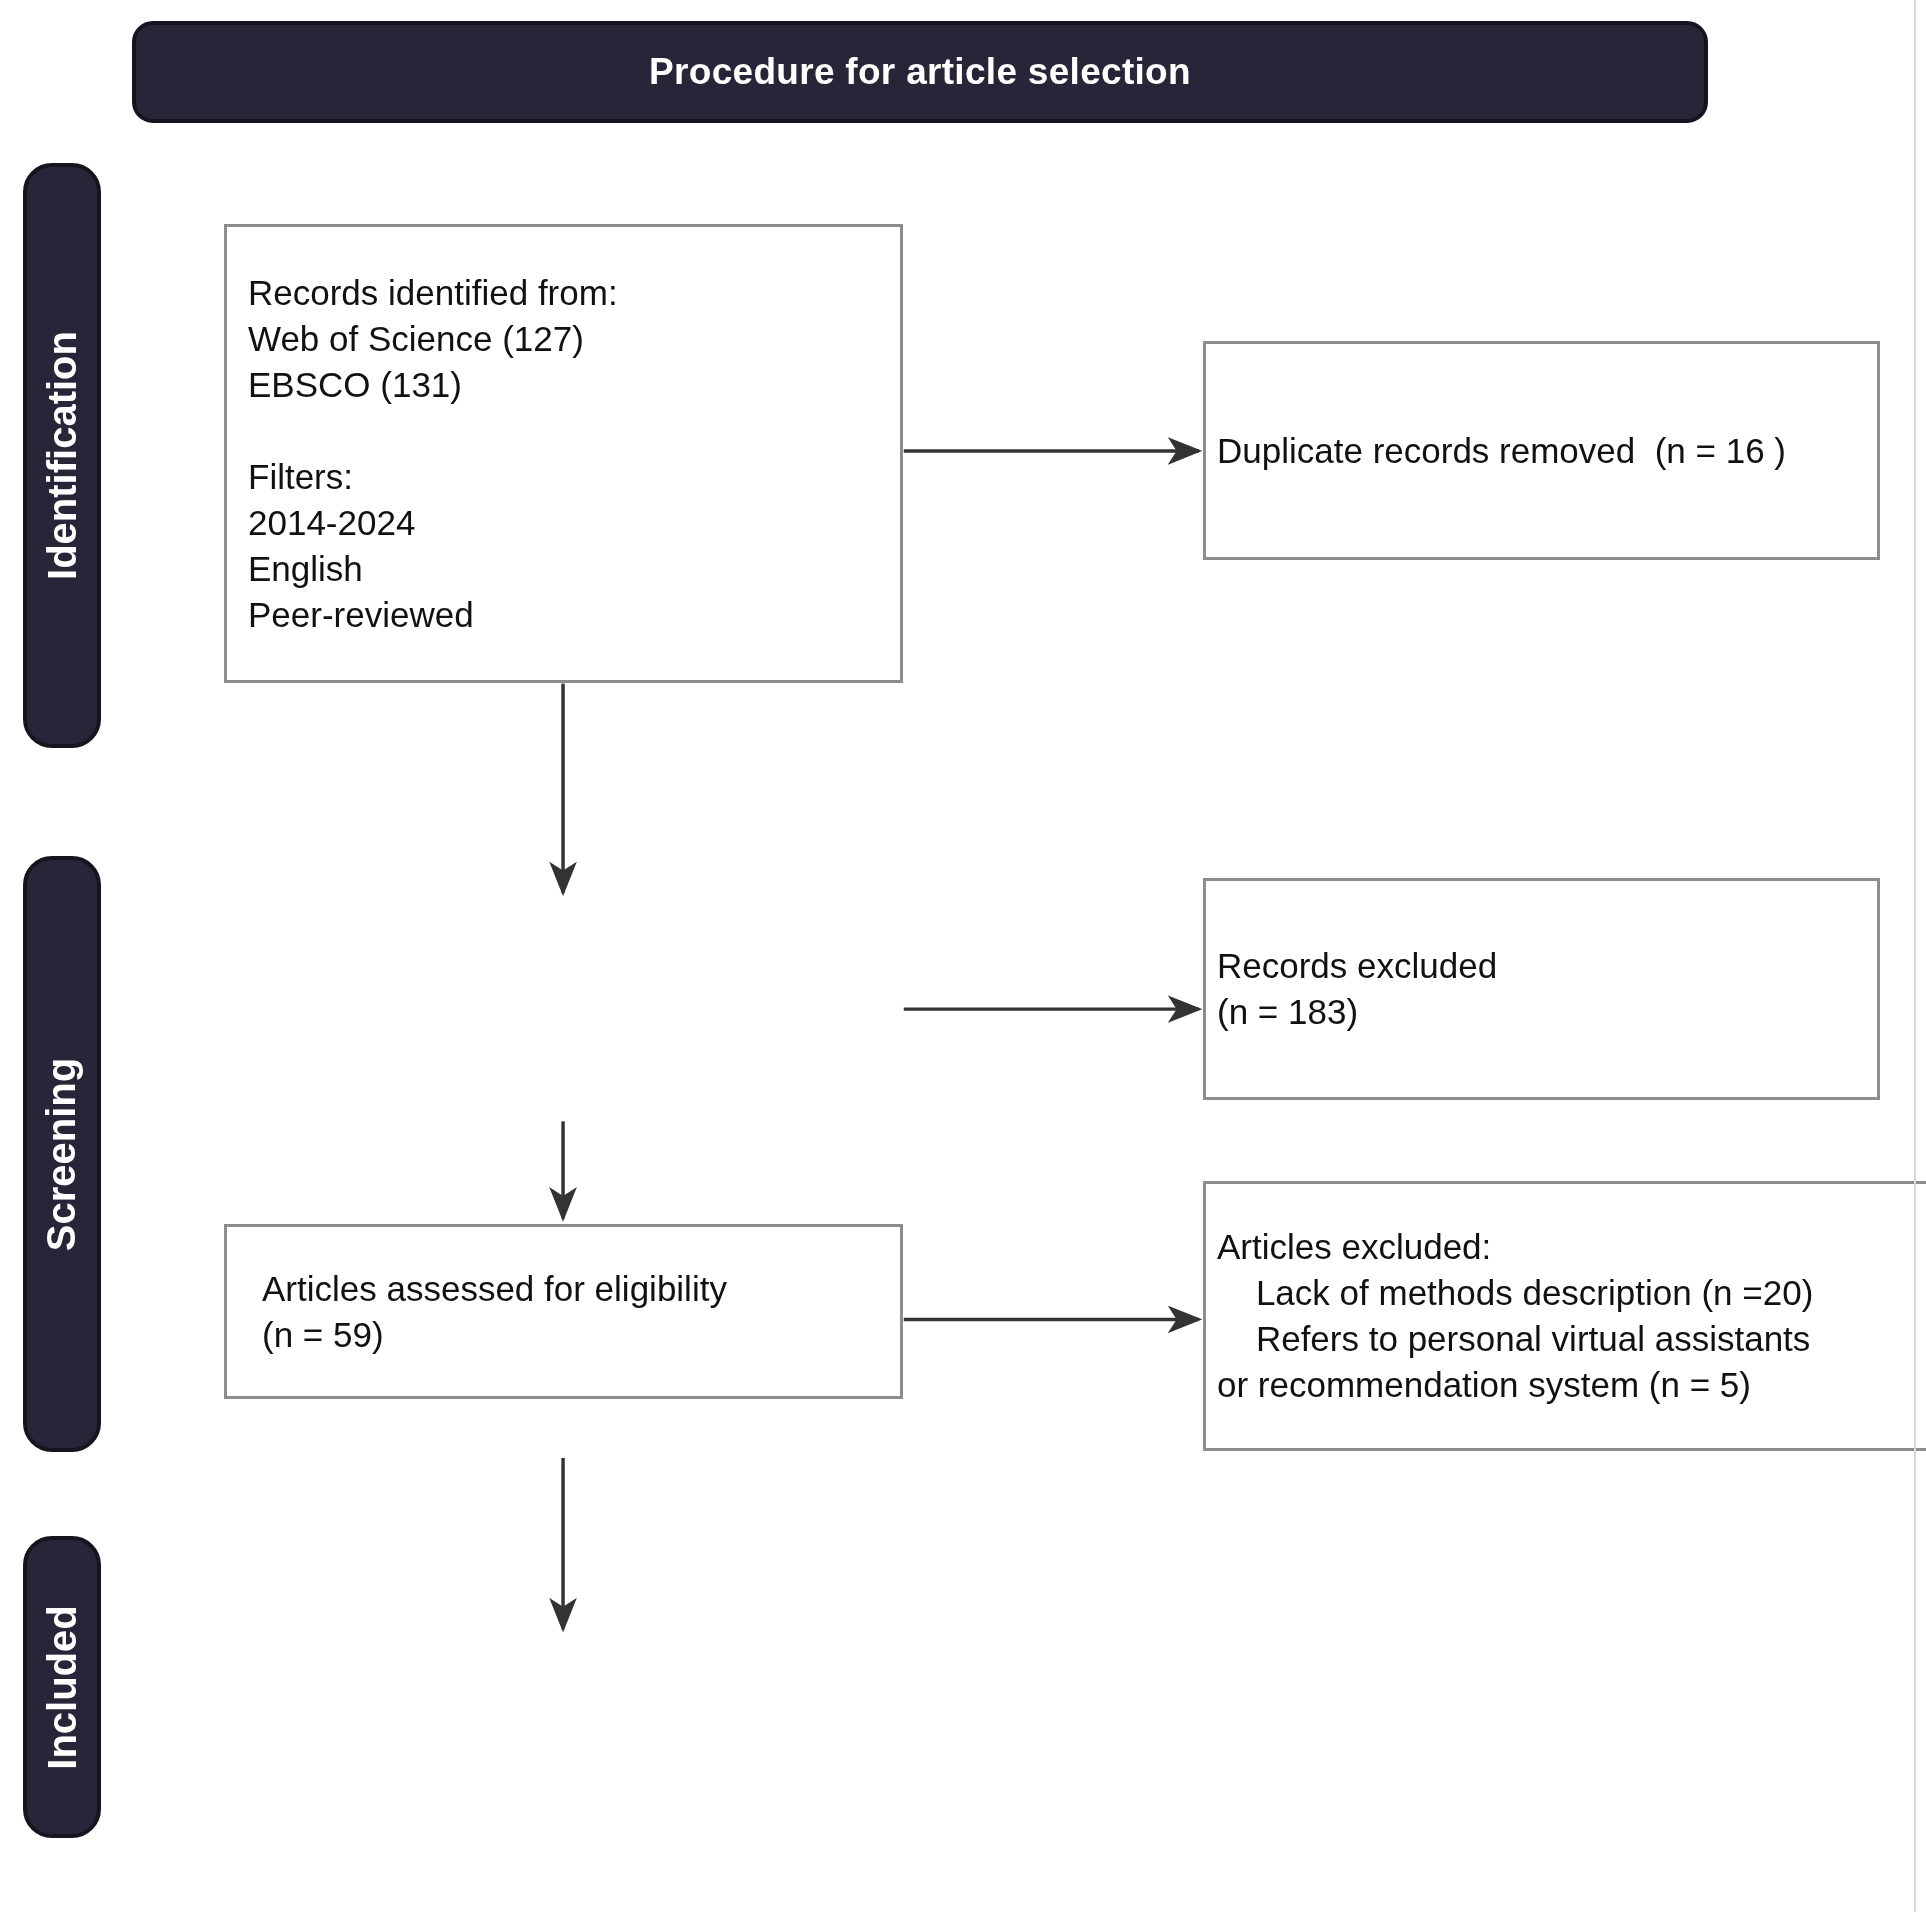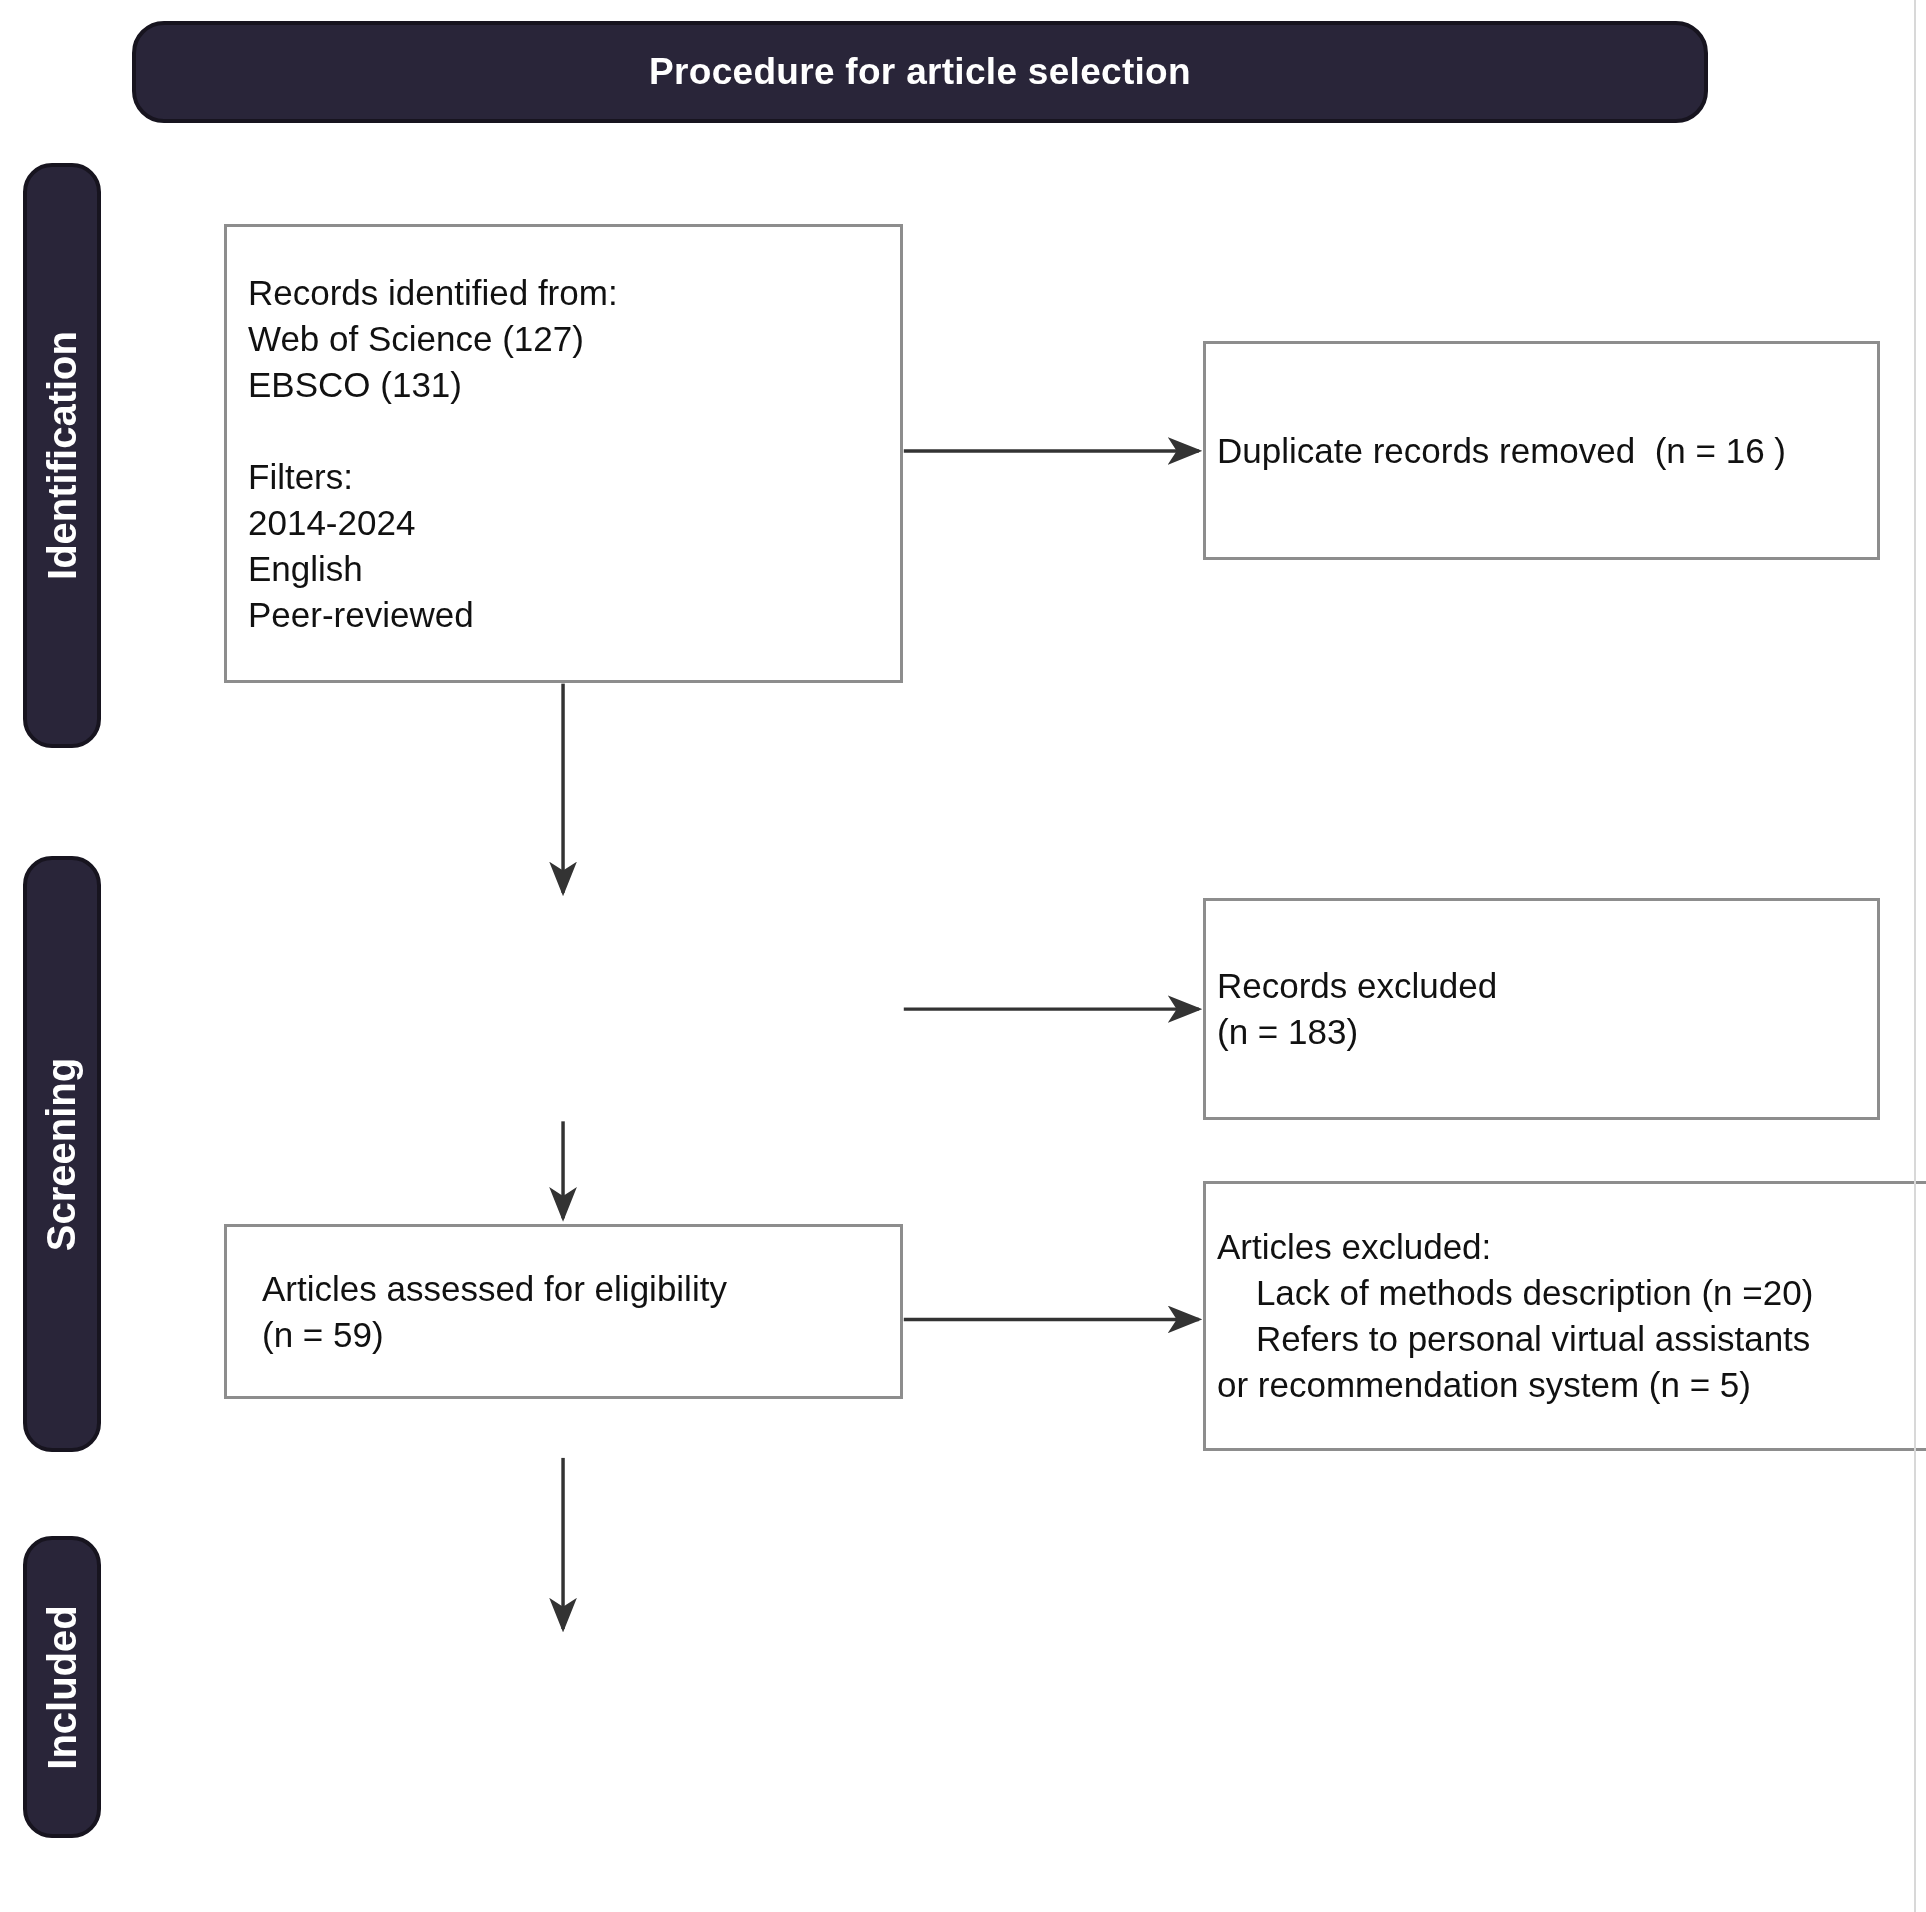--- a/index.html
+++ b/index.html
@@ -11,21 +11,21 @@
     --banner-text:#ffffff;
   }
   *{margin:0;padding:0;box-sizing:border-box;}
   html,body{background:#ffffff;}
   body{width:1926px;height:1913px;font-family:"Liberation Sans", sans-serif;}
   .canvas{position:relative;width:1926px;height:1913px;background:#ffffff;overflow:hidden;}
 
   .title-bar{
     position:absolute;left:132px;top:21px;width:1576px;height:102px;
     background:var(--banner-fill);border:4.2px solid var(--banner-border);
-    border-radius:32px;display:flex;align-items:center;justify-content:center;
+    border-radius:21px;display:flex;align-items:center;justify-content:center;
   }
   .title-bar span{color:var(--banner-text);font-weight:bold;font-size:37px;letter-spacing:0.3px;}
 
   .stage{
     position:absolute;left:23px;width:78px;
     background:var(--banner-fill);border:4.8px solid var(--banner-border);
     border-radius:29px;display:flex;align-items:center;justify-content:center;
   }
   .stage .vtext{
     transform:rotate(-90deg);white-space:nowrap;
@@ -40,21 +40,21 @@
     display:flex;align-items:center;
   }
   .btext{
     font-size:35px;line-height:46px;color:var(--text);
     white-space:pre-wrap;padding-left:11px;padding-right:5.5px;
   }
   .box-records-identified{left:224px;top:224px;width:679px;height:459px;}
   .box-records-identified .btext{padding-left:21px;}
   .box-duplicates-removed{left:1203px;top:341px;width:677px;height:219px;}
   .box-records-screened{left:224px;top:898px;width:679px;height:222px;}
-  .box-records-excluded{left:1203px;top:898px;width:677px;height:222px;}
+  .box-records-excluded{left:1203px;top:878px;width:677px;height:222px;}
   .box-articles-assessed{left:224px;top:1224px;width:679px;height:175px;padding-left:24px;}
   .box-articles-excluded{left:1203px;top:1181px;width:808px;height:270px;}
   .box-studies-included{left:224px;top:1635px;width:679px;height:218px;}
 
   svg.arrows{position:absolute;left:0;top:0;width:1926px;height:1913px;pointer-events:none;}
   svg.arrows line{stroke:var(--arrow);stroke-width:5px;}
 
   .page-edge{position:absolute;left:1914px;top:0;width:2.1px;height:1913px;background:#d8d8d8;}
 </style>
 </head>

